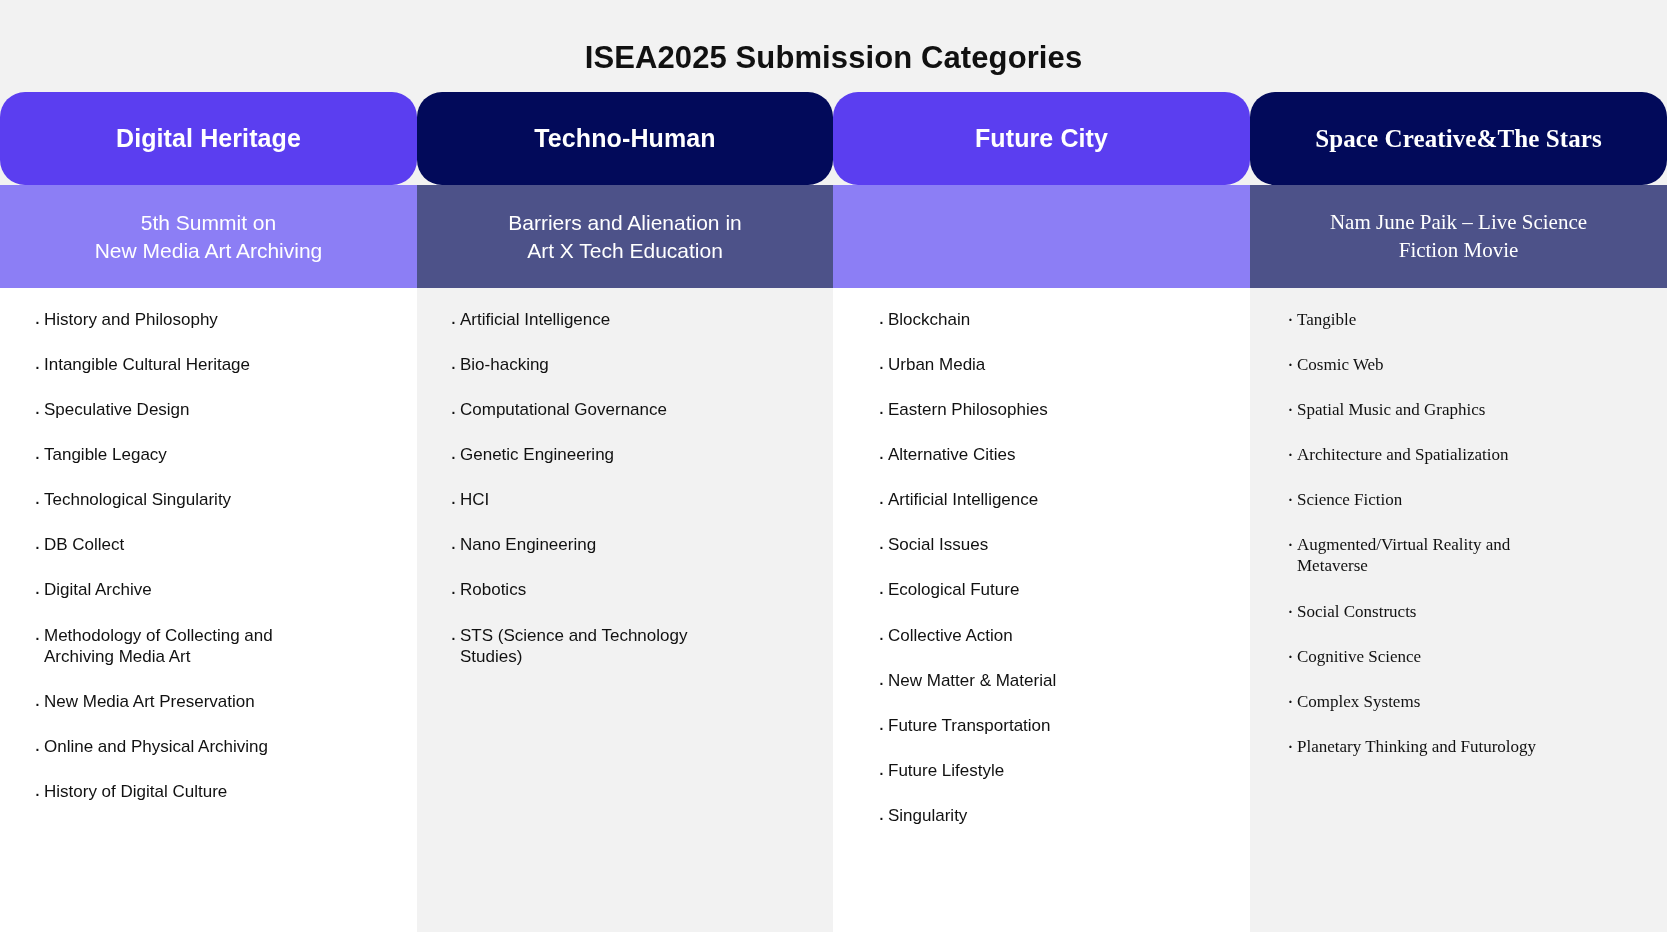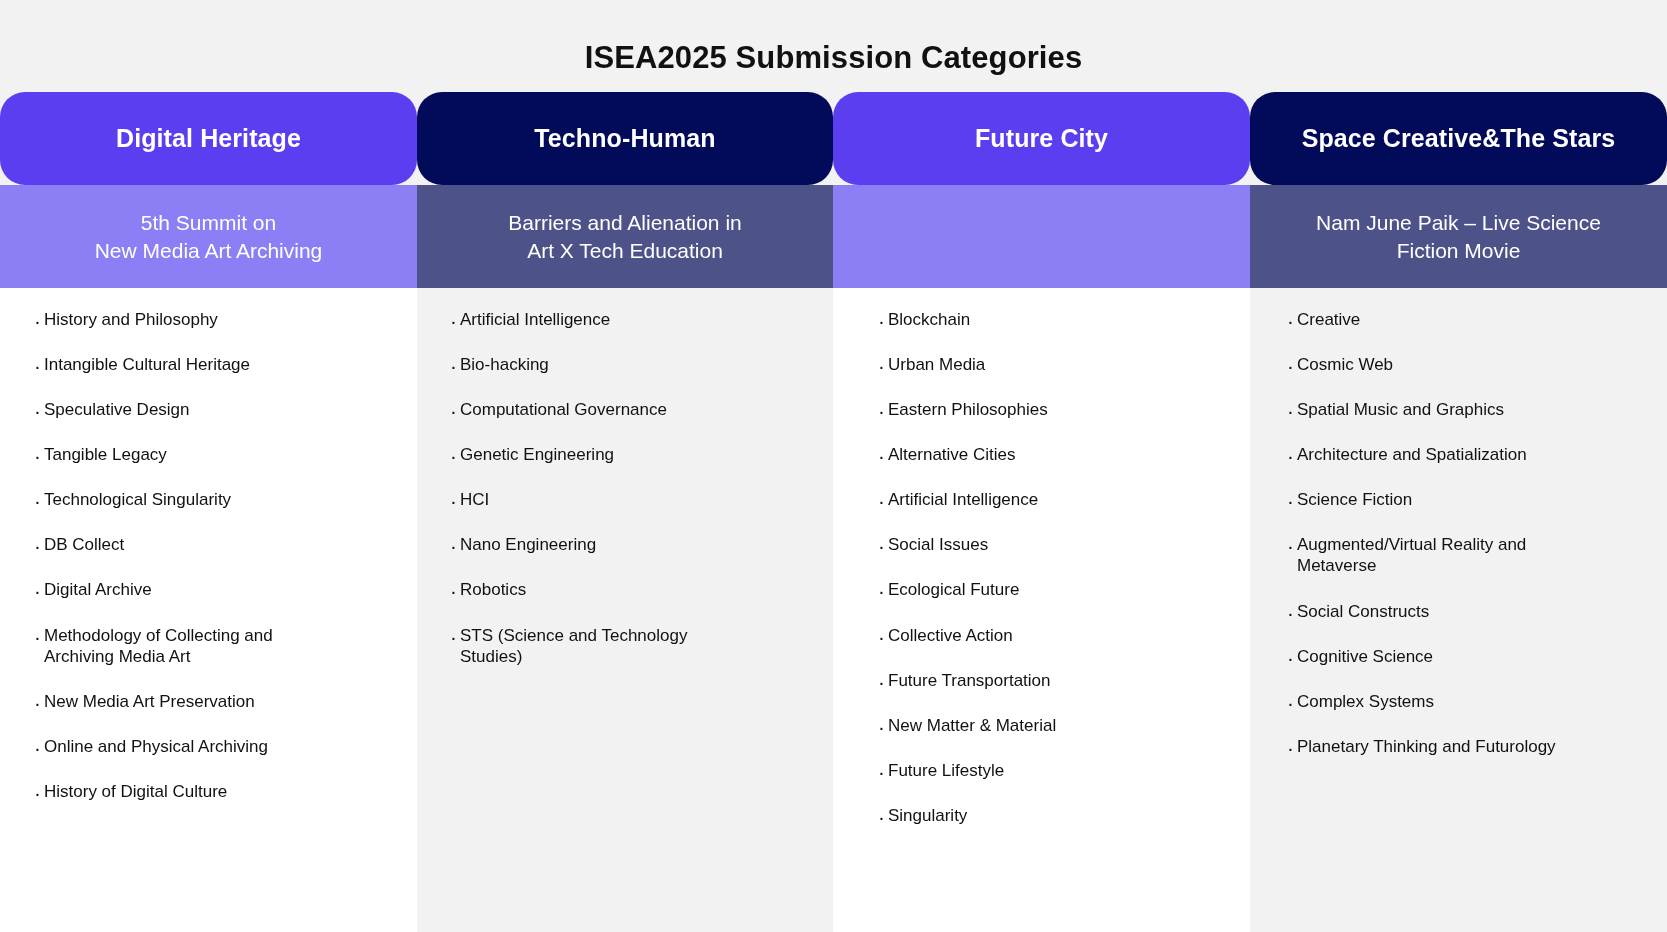--- a/index.html
+++ b/index.html
@@ -53,21 +53,21 @@
   }
   .column {
     position: relative;
     height: 840px;
     display: flex;
     flex-direction: column;
   }
   .col-1 { width: 417px; }
   .col-2 { width: 416px; }
   .col-3 { width: 417px; }
-  .col-4 { width: 417px; }
+  .col-4 { width: 417px; font-family: Liberation Serif, serif; }
 
   .cat-header {
     height: 93px;
     display: flex;
     align-items: center;
     justify-content: center;
     box-sizing: border-box;
     padding: 0 2px;
     border-radius: 25px;
   }
@@ -202,39 +202,39 @@
       <div class="cat-body" style="background: rgb(255, 255, 255);">
         <ul class="topic-list">
             <li class="topic-item">Blockchain</li>
             <li class="topic-item">Urban Media</li>
             <li class="topic-item">Eastern Philosophies</li>
             <li class="topic-item">Alternative Cities</li>
             <li class="topic-item">Artificial Intelligence</li>
             <li class="topic-item">Social Issues</li>
             <li class="topic-item">Ecological Future</li>
             <li class="topic-item">Collective Action</li>
+            <li class="topic-item">New Matter &amp; Material</li>
             <li class="topic-item">Future Transportation</li>
-            <li class="topic-item">New Matter &amp; Material</li>
             <li class="topic-item">Future Lifestyle</li>
             <li class="topic-item">Singularity</li>
           </ul>
       </div>
     </div>
 
     <div class="column col-4">
       <div class="cat-header" style="background: rgb(2, 10, 90);">
         <div class="cat-header-label">Space Creative&amp;The Stars</div>
       </div>
       <div class="cat-sub" style="background: rgb(77, 82, 137);">
         <div class="cat-sub-label">Nam June Paik – Live Science
 Fiction Movie</div>
       </div>
       <div class="cat-body" style="background: rgb(242, 242, 242);">
         <ul class="topic-list">
-            <li class="topic-item">Creative</li>
+            <li class="topic-item">Tangible</li>
             <li class="topic-item">Cosmic Web</li>
             <li class="topic-item">Spatial Music and Graphics</li>
             <li class="topic-item">Architecture and Spatialization</li>
             <li class="topic-item">Science Fiction</li>
             <li class="topic-item">Augmented/Virtual Reality and
 Metaverse</li>
             <li class="topic-item">Social Constructs</li>
             <li class="topic-item">Cognitive Science</li>
             <li class="topic-item">Complex Systems</li>
             <li class="topic-item">Planetary Thinking and Futurology</li>

